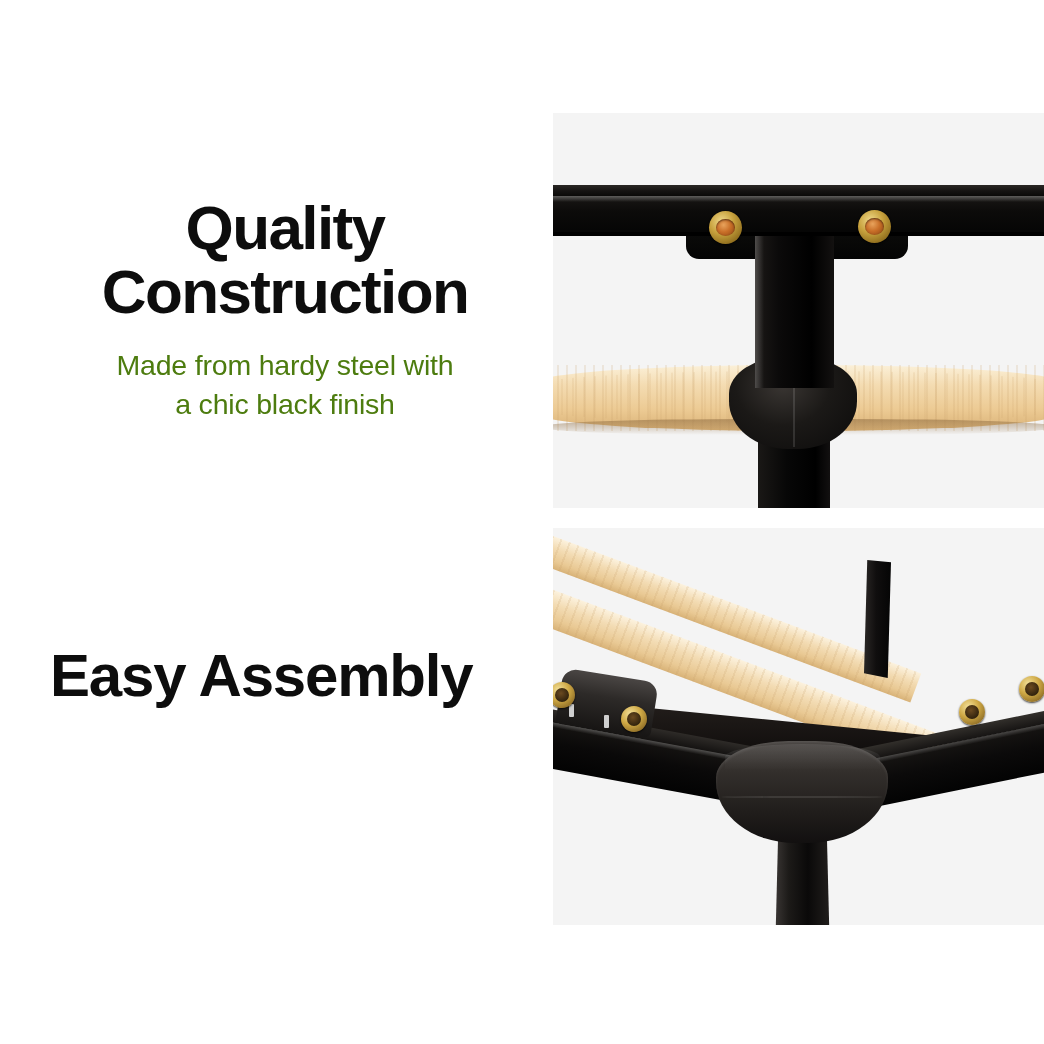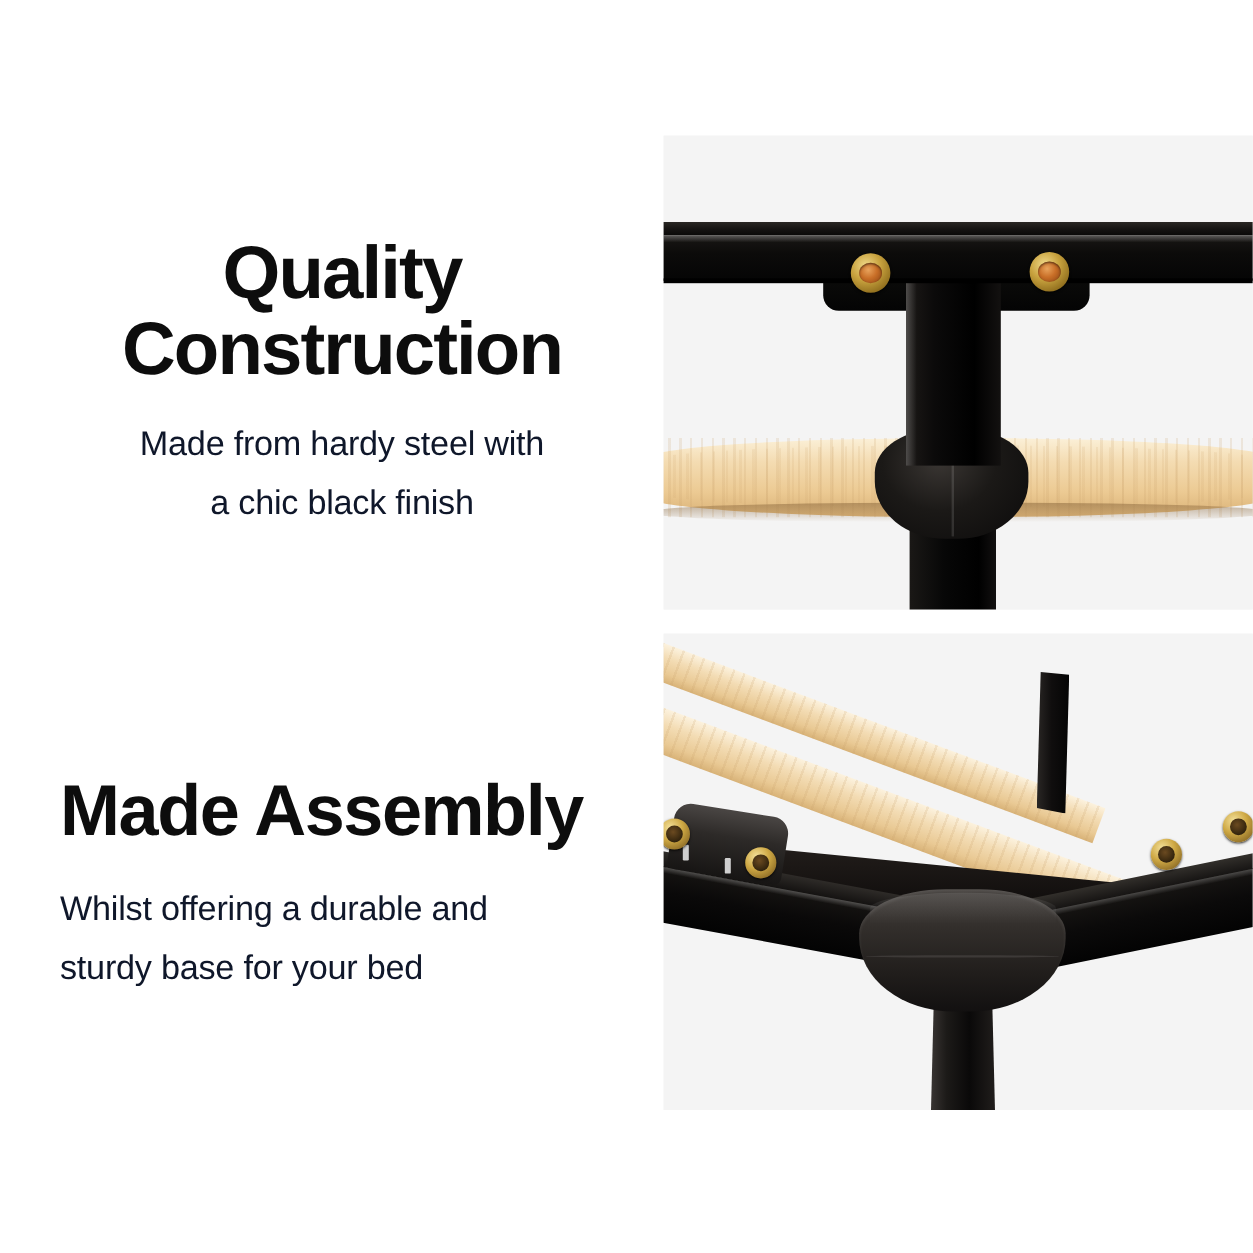--- a/index.html
+++ b/index.html
@@ -37,23 +37,23 @@
   }
   .feature-block.two .headline {
     font-size:60px;
     letter-spacing:-1.2px;
   }
   .subtext {
     margin-top:22px;
     font-family:"Liberation Sans", sans-serif;
     font-weight:normal;
     font-size:28.5px;
-    line-height:49px;
+    line-height:39px;
     letter-spacing:-0.2px;
-    color:#0f172a;
+    color:#4d7c0f;
     white-space:pre-line;
   }
   .feature-block.two .subtext { margin-top:26px; }
 
   
   .photo {
     position:absolute;
     overflow:hidden;
     background:#f3f3f3;
   }
@@ -279,23 +279,21 @@
   <div class="text-col">
 
     <div class="feature-block one">
       <div class="headline">Quality
 Construction</div>
       <div class="subtext">Made from hardy steel with
 a chic black finish</div>
     </div>
 
     <div class="feature-block two">
-      <div class="headline">Made Assembly</div>
-      <div class="subtext">Whilst offering a durable and
-sturdy base for your bed</div>
+      <div class="headline">Easy Assembly</div>
     </div>
 
   </div>
 
   <div class="photo top">
     <div class="photo-bg"></div>
 
     <div class="slat-top">
       <div class="b-slat-grain"></div>
     </div>

